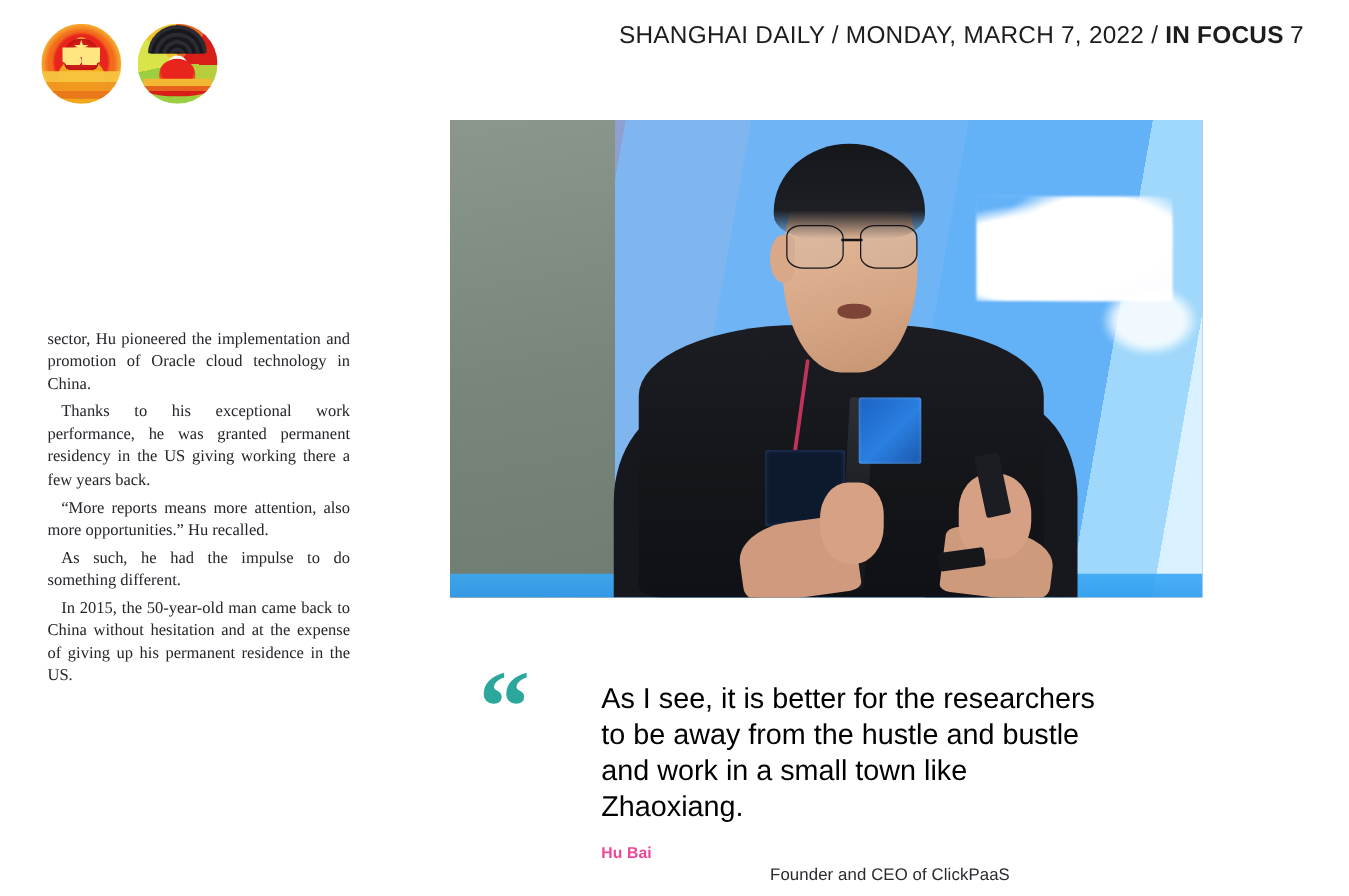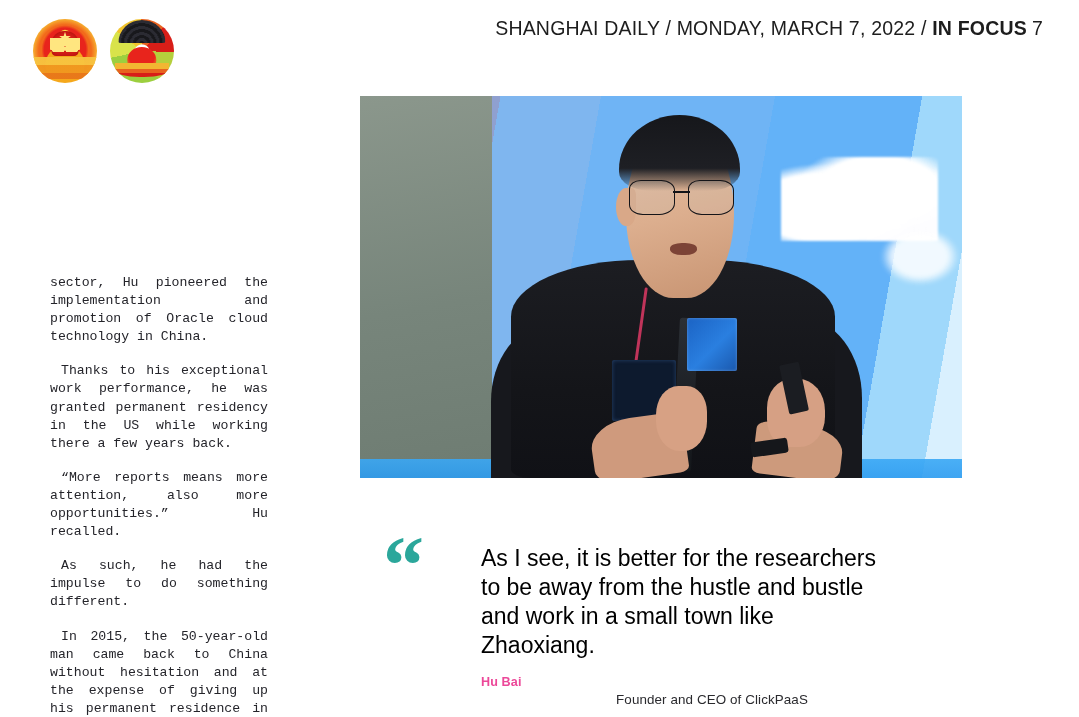--- a/index.html
+++ b/index.html
@@ -150,21 +150,21 @@
     width: 250px;
     font-family: "Liberation Serif", serif;
     font-size: 13.2px;
     line-height: 18.1px;
     color: #24242a;
     text-align: justify;
     -moz-text-align-last: left;
     text-align-last: left;
     hyphens: none;
   }
-  .body-column p { margin: 16px; font-family: Liberation Mono, monospace; }
+  .body-column p { margin: 4px; }
   .body-column p.indent { text-indent: 11px; }
 
   
   .photo {
     position: absolute;
     left: 360px;
     top: 96px;
     width: 602px;
     height: 382px;
     overflow: hidden;
@@ -436,21 +436,21 @@
       <span class="band"></span>
     </div>
   </div>
 
   <div class="masthead">
     <span>SHANGHAI DAILY</span><span> / </span><span>MONDAY, MARCH 7, 2022</span><span> / </span><span class="bold">IN FOCUS</span><span class="page-no">7</span>
   </div>
 
   <div class="body-column">
     <p>sector, Hu pioneered the implementation and promotion of Oracle cloud technology in China.</p>
-    <p class="indent">Thanks to his exceptional work performance, he was granted permanent residency in the US while working there a few years back.</p>
+    <p class="indent">Thanks to his exceptional work performance, he was granted permanent residency in the US giving working there a few years back.</p>
     <p class="indent">“More reports means more attention, also more opportunities.” Hu recalled.</p>
     <p class="indent">As such, he had the impulse to do something different.</p>
     <p class="indent">In 2015, the 50-year-old man came back to China without hesitation and at the expense of giving up his permanent residence in the US.</p>
   </div>
 
   <div class="photo">
     <div class="backdrop"></div>
     <div class="backdrop-left"></div>
     <div class="cloud"></div>
     <div class="cloud2"></div>

